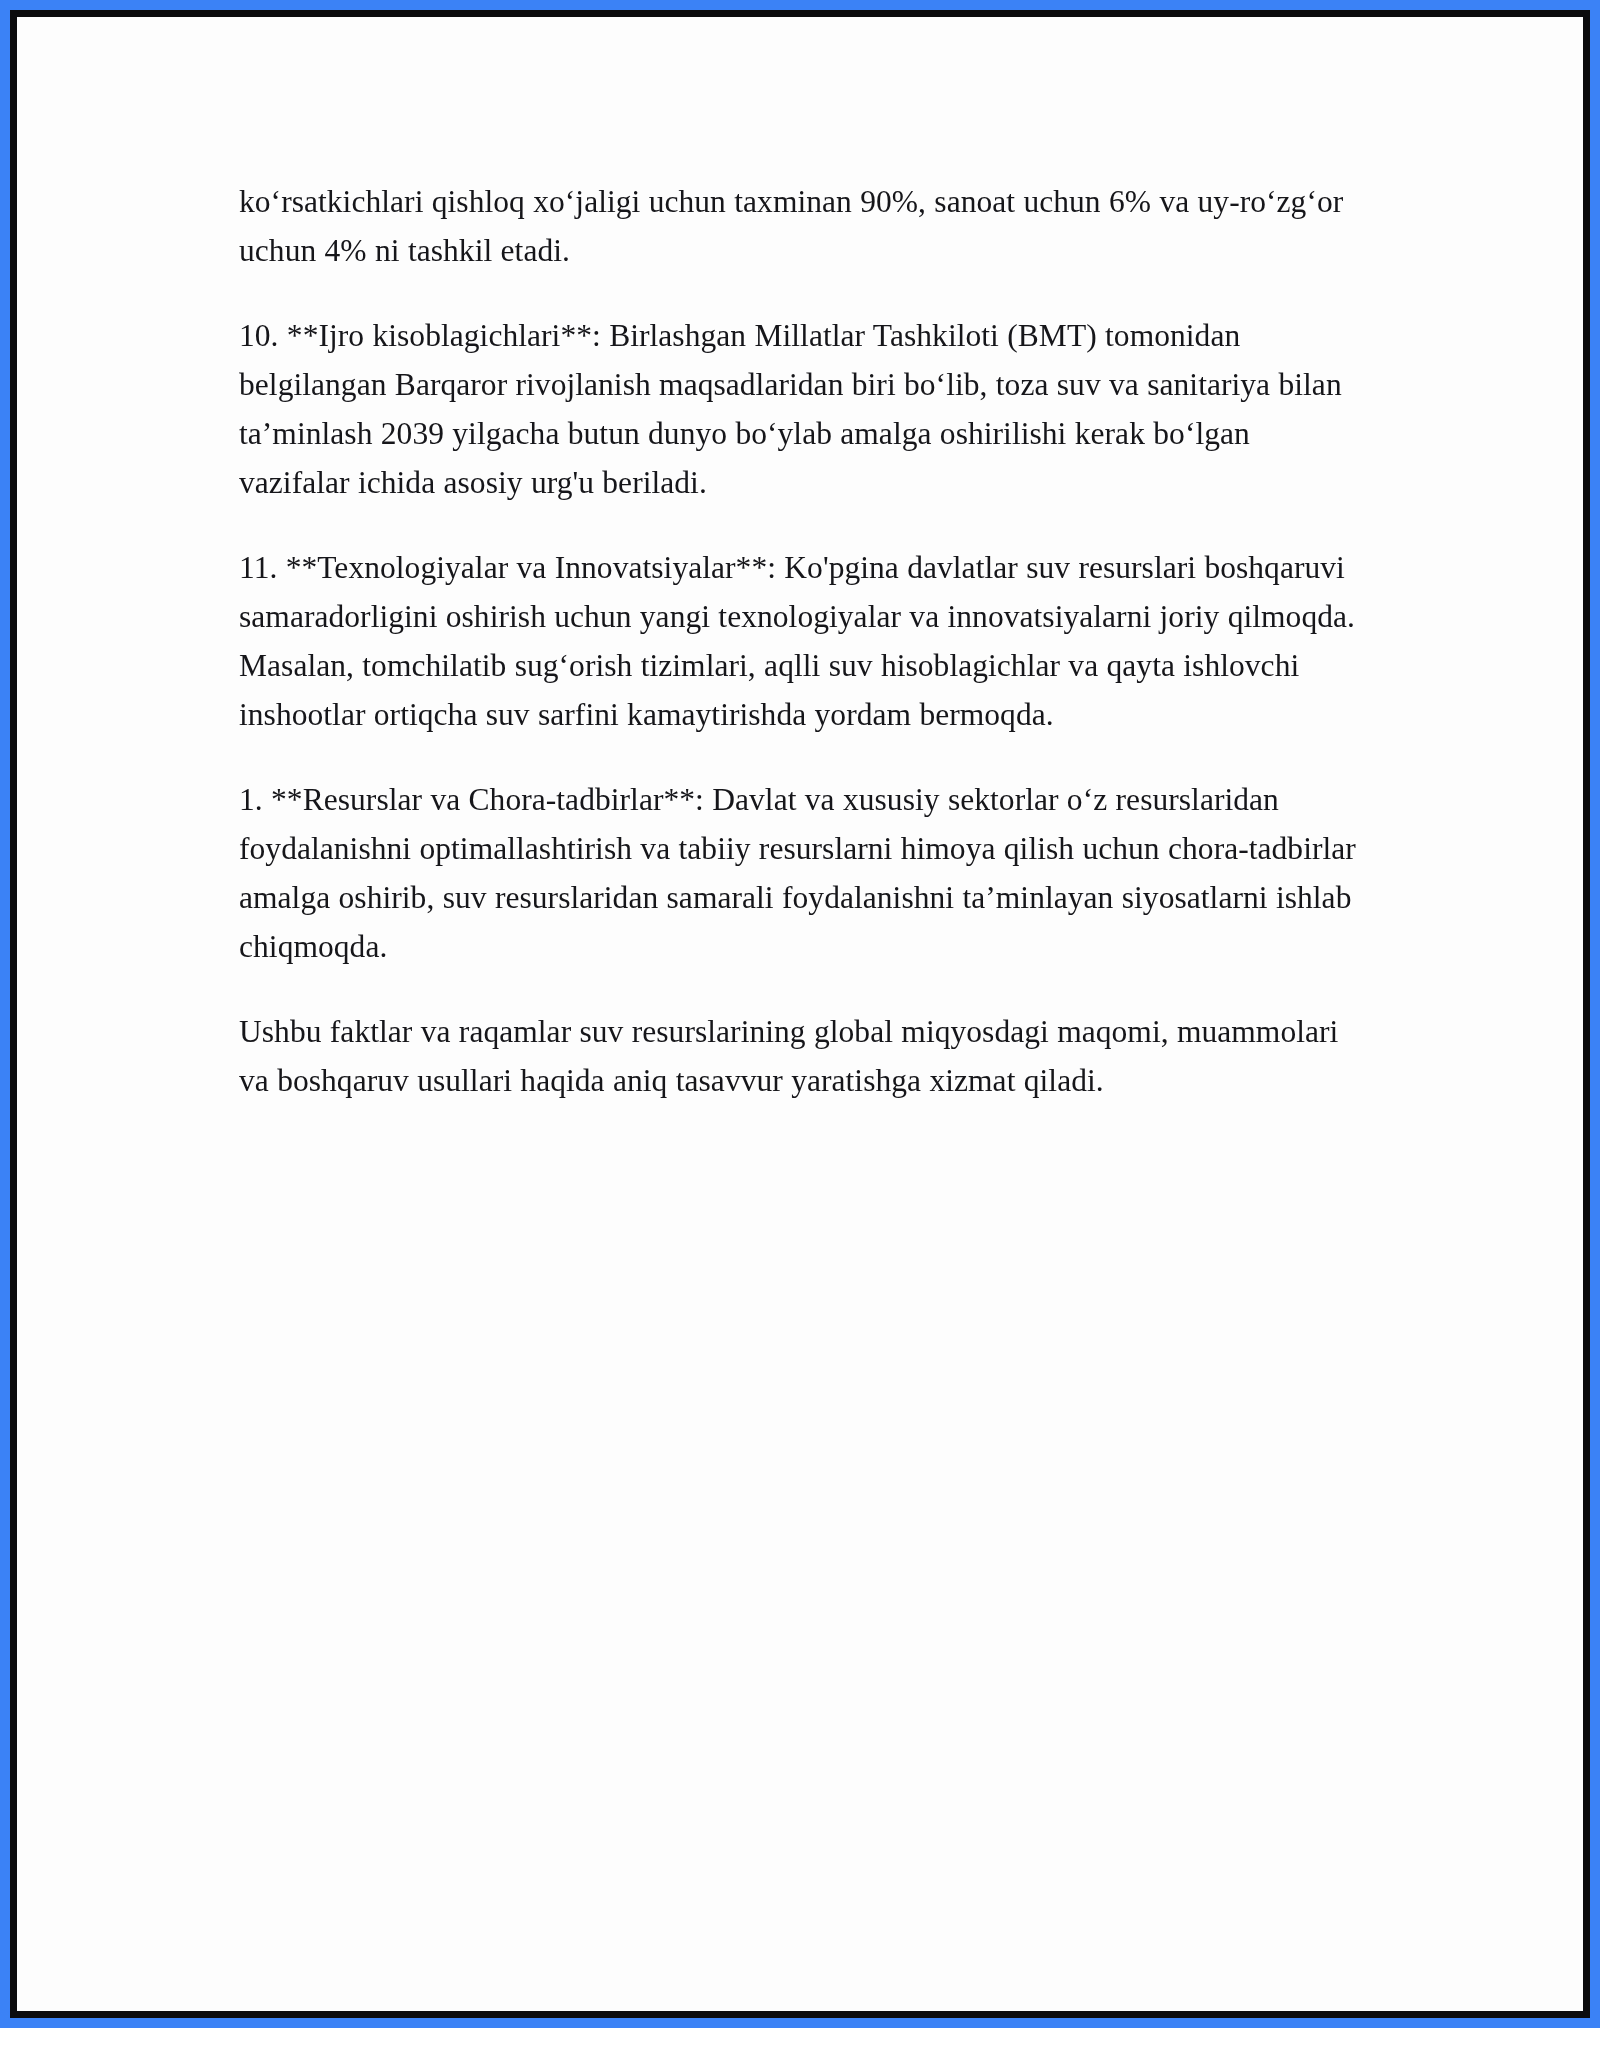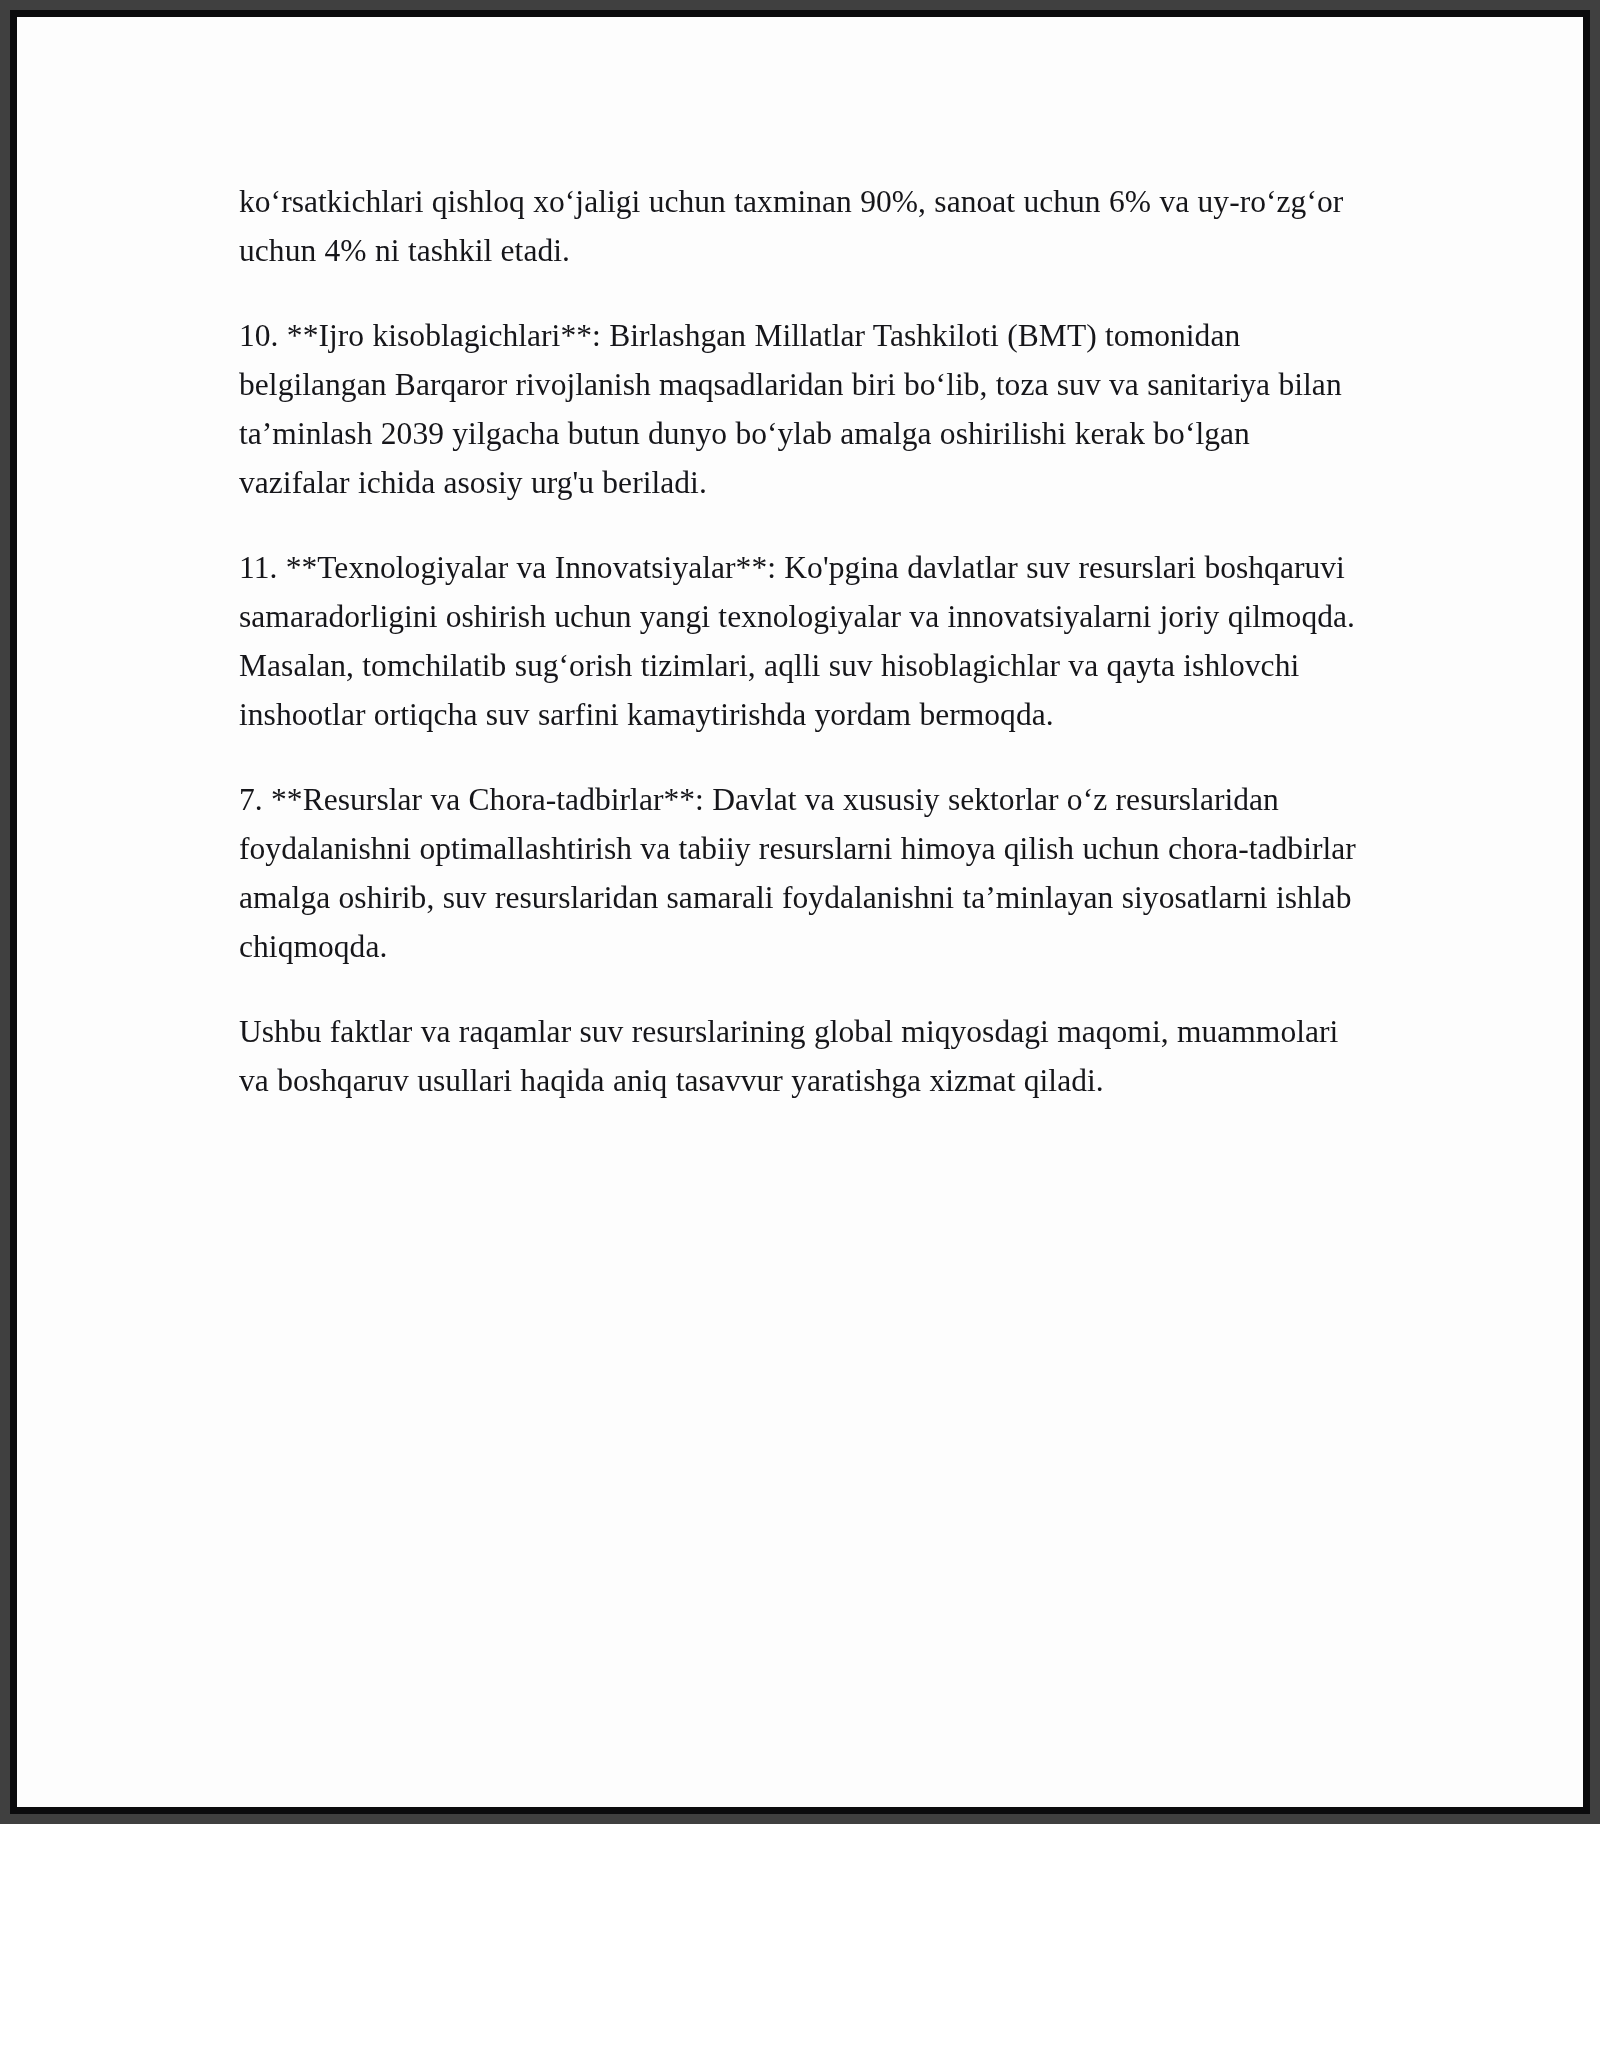--- a/index.html
+++ b/index.html
@@ -4,22 +4,22 @@
 <title>Document Page</title>
 <style>
   html, body {
     margin: 0;
     padding: 0;
     background: #ffffff;
   }
   .page {
     position: relative;
     width: 1600px;
-    height: 1824px;
-    background: #404040;
+    height: 2028px;
+    background: #3b82f6;
     box-sizing: border-box;
     overflow: hidden;
   }
   
   .page-frame {
     position: absolute;
     top: 10px;
     left: 10px;
     right: 10px;
     bottom: 10px;
@@ -62,19 +62,19 @@
 <body>
 
 <div class="page">
   <div class="page-frame">
     <div class="page-inner">
 
       <div class="text-body">
         <p class="para">ko‘rsatkichlari qishloq xo‘jaligi uchun taxminan 90%, sanoat uchun 6% va uy-ro‘zg‘or uchun 4% ni tashkil etadi.</p>
         <p class="para">10. **Ijro kisoblagichlari**: Birlashgan Millatlar Tashkiloti (BMT) tomonidan belgilangan Barqaror rivojlanish maqsadlaridan biri bo‘lib, toza suv va sanitariya bilan ta’minlash 2039 yilgacha butun dunyo bo‘ylab amalga oshirilishi kerak bo‘lgan vazifalar ichida asosiy urg'u beriladi.</p>
         <p class="para">11. **Texnologiyalar va Innovatsiyalar**: Ko'pgina davlatlar suv resurslari boshqaruvi samaradorligini oshirish uchun yangi texnologiyalar va innovatsiyalarni joriy qilmoqda. Masalan, tomchilatib sug‘orish tizimlari, aqlli suv hisoblagichlar va qayta ishlovchi inshootlar ortiqcha suv sarfini kamaytirishda yordam bermoqda.</p>
-        <p class="para">7. **Resurslar va Chora-tadbirlar**: Davlat va xususiy sektorlar o‘z resurslaridan foydalanishni optimallashtirish va tabiiy resurslarni himoya qilish uchun chora-tadbirlar amalga oshirib, suv resurslaridan samarali foydalanishni ta’minlayan siyosatlarni ishlab chiqmoqda.</p>
+        <p class="para">1. **Resurslar va Chora-tadbirlar**: Davlat va xususiy sektorlar o‘z resurslaridan foydalanishni optimallashtirish va tabiiy resurslarni himoya qilish uchun chora-tadbirlar amalga oshirib, suv resurslaridan samarali foydalanishni ta’minlayan siyosatlarni ishlab chiqmoqda.</p>
         <p class="para">Ushbu faktlar va raqamlar suv resurslarining global miqyosdagi maqomi, muammolari va boshqaruv usullari haqida aniq tasavvur yaratishga xizmat qiladi.</p>
       </div>
 
     </div>
   </div>
 </div>
 
 </body></html>

